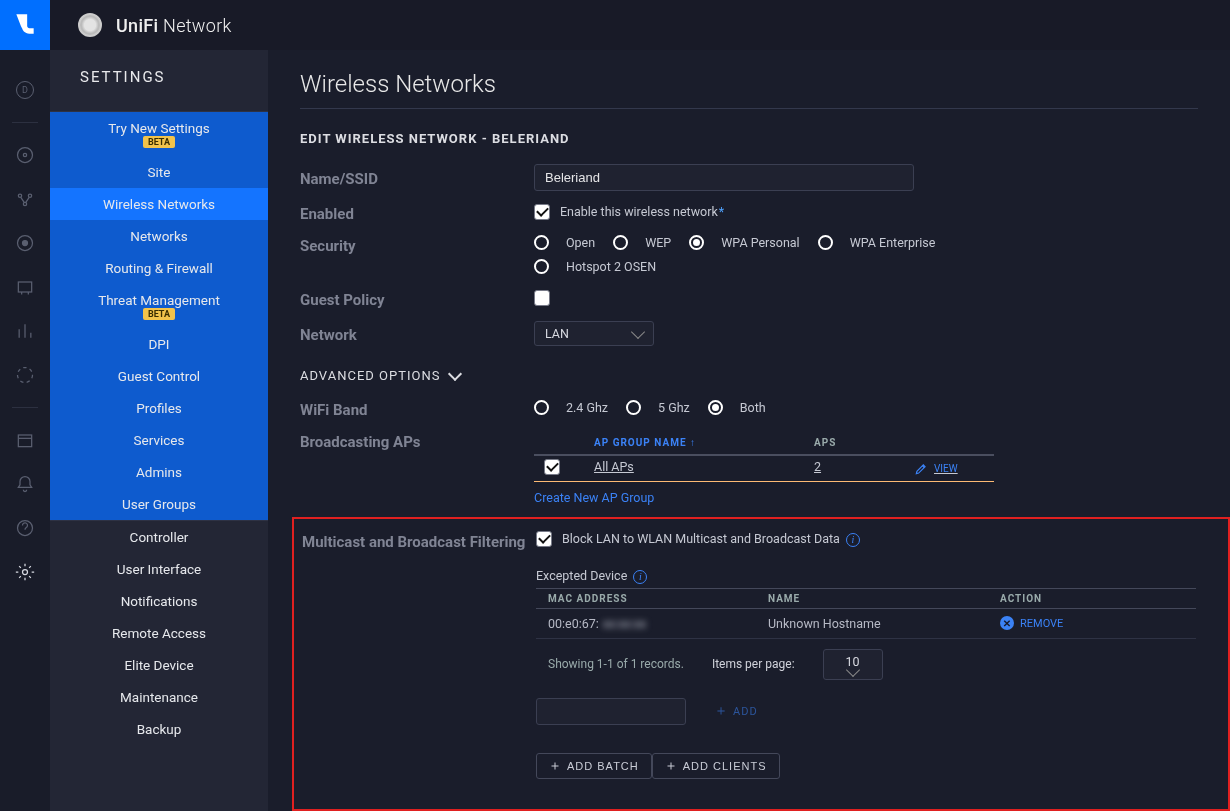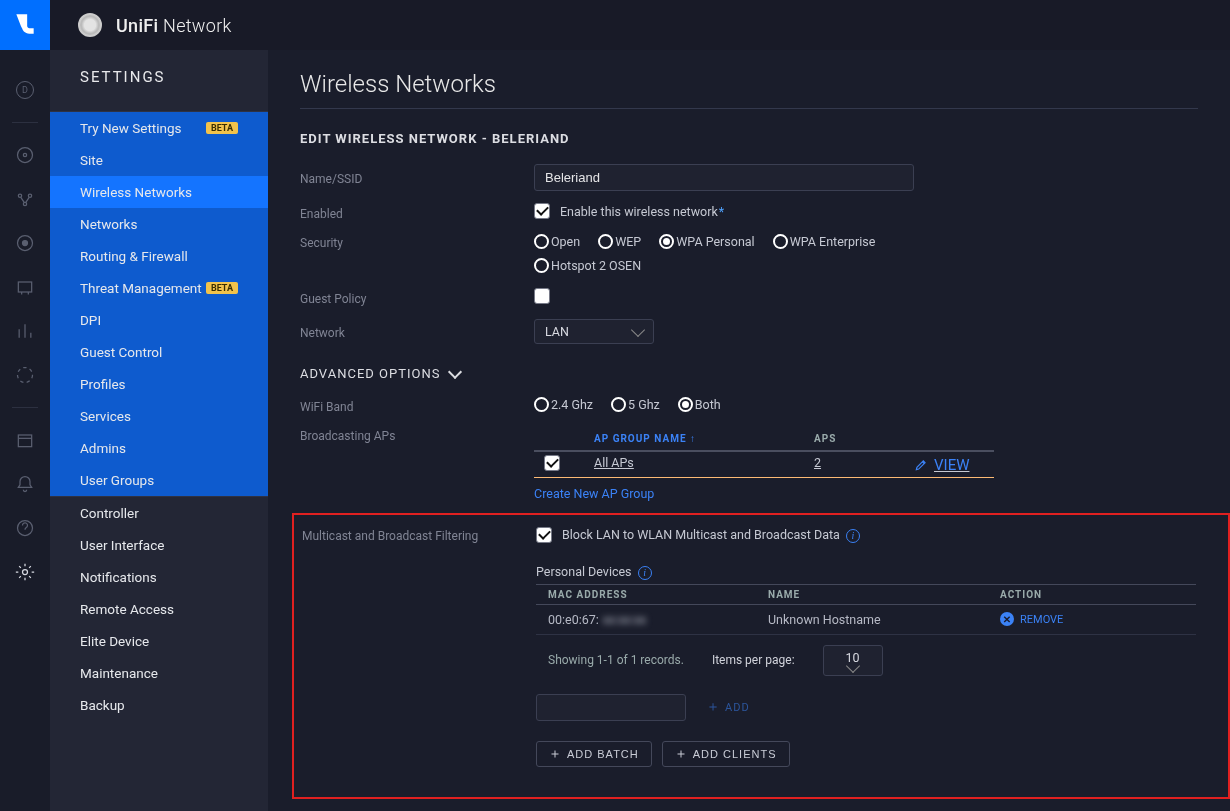--- a/index.html
+++ b/index.html
@@ -73,20 +73,21 @@
 .sb-title { color: #e8e9ec; font-size: 15px; font-weight: 400; padding: 0 30px 25px; letter-spacing: 2px; }
 .sb-divider { height: 1px; background: #2e3244; margin: 0 0; }
 .sb-item {
   display: flex;
   align-items: center;
   justify-content: space-between;
   padding: 8px 30px;
   color: #e6e8ec;
   font-size: 13.5px;
   cursor: pointer;
+  flex-direction: column;
 }
 .sb-item.blue { background: #0e5bce; }
 .sb-item.blue.bright { background: #1474ff; position: relative; }
 .sb-item.blue.bright::after {
   content: ""; position: absolute; right: -10px; top: 50%; margin-top:-10px;
   border: 10px solid transparent; border-left-color: #1474ff;
 }
 .sb-badge {
   font-size: 9px; font-weight: 700; color: #3a2d00;
   background: #f2c34b; border-radius: 2px; padding: 1px 5px;
@@ -96,21 +97,21 @@
   flex: 1;
   padding: 20px 32px;
   overflow-y: auto;
 }
 .pg-title { font-size: 24px; font-weight: 300; color: #e8e8e8; margin-bottom: 10px; }
 .hr { height: 1px; background: #33384c; margin-bottom: 22px; }
 .sec-title { font-size: 13px; font-weight: 700; color: #dcdde2; letter-spacing: 1px; margin-bottom: 18px; text-transform: uppercase; }
 
 .frm-row { display: flex; align-items: center; margin-bottom: 12px; }
 .frm-row.top { align-items: flex-start; }
-.frm-label { width: 234px; color: #808494; font-size: 12px; padding-top: 2px; }
+.frm-label { width: 234px; color: #808494; font-size: 15px; padding-top: 2px; font-weight: bold; }
 .frm-field { flex: 1; }
 
 input[type=text], input[type=password] {
   background: #1f2230;
   border: 1px solid #3b3f52;
   color: #e4e4e6;
   padding: 5px 10px;
   font-size: 13px;
   border-radius: 3px;
 }
@@ -128,21 +129,21 @@
   position: relative; cursor: pointer;
 }
 .cb input:checked { background: #fff; }
 .cb input:checked::after {
   content: ""; position: absolute; left: 4px; top: 0px;
   width: 5px; height: 9px; border: solid #111; border-width: 0 2.5px 2.5px 0;
   transform: rotate(45deg);
 }
 .req { color: #4fa3ff; margin-left: 1px; }
 
-.radio { display: inline-flex; align-items: center; gap: 2px; color: #c6c9d3; font-size: 12.5px; margin-right: 18px; }
+.radio { display: inline-flex; align-items: center; gap: 17px; color: #c6c9d3; font-size: 12.5px; margin-right: 18px; }
 .radio input {
   appearance: none; width: 15px; height: 15px; border: 2px solid #fff; border-radius: 50%; background: transparent; cursor: pointer; position: relative;
 }
 .radio input:checked::after {
   content: ""; position: absolute; left: 2px; top: 2px; width: 7px; height: 7px; background: #fff; border-radius: 50%;
 }
 
 .select {
   display: inline-flex; align-items: center; justify-content: space-between;
   background: #1f2230; border: 1px solid #3b3f52; color: #d7d9e0;
@@ -156,21 +157,21 @@
 .ap-table { width: 460px; }
 .ap-hdr { display: flex; border-bottom: 2px solid #4a4e5f; padding: 6px 0; font-size: 10px; letter-spacing: 1px; }
 .ap-hdr .c1 { width: 60px; }
 .ap-hdr .c2 { flex:1; color: #3b82f6; font-weight: 700; }
 .ap-hdr .c3 { width: 100px; color: #9aa; font-weight: 700; }
 .ap-hdr .c4 { width: 80px; }
 .ap-row { display: flex; padding: 3px 0; font-size: 12.5px; color: #c6c9d3; border-bottom: 1px solid #fdba74; text-decoration: underline; }
 .ap-row .c1 { width: 60px; padding-left: 10px;}
 .ap-row .c2 { flex:1; }
 .ap-row .c3 { width: 100px; }
-.ap-row .c4 { width: 80px; display:flex; align-items:center; gap:6px; color:#3b82f6; font-size:15px; }
+.ap-row .c4 { width: 80px; display:flex; align-items:center; gap:6px; color:#3b82f6; font-size:10px; }
 .link { color: #3b82f6; font-size: 12.5px; cursor: pointer; }
 
 .highlight-box {
   border: 2px solid #e02020;
   padding: 12px 0 18px;
   margin-top: 10px;
   margin-left: -8px;
   margin-right: -32px;
   padding-left: 8px;
   padding-right: 32px;
@@ -470,21 +471,21 @@
 
     <div class="highlight-box">
       <div class="frm-row top">
         <div class="frm-label">Multicast and Broadcast Filtering</div>
         <div class="frm-field">
           <label class="cb">
             <input type="checkbox" checked="" style="">
             <span><span>Block LAN to WLAN Multicast and Broadcast Data</span><span class="info-icon">i</span></span>
           </label>
           <div style="margin-top:18px;color:#c6c9d3;font-size:12.5px">
-            <span>Personal Devices</span><span class="info-icon">i</span>
+            <span>Excepted Device</span><span class="info-icon">i</span>
           </div>
           <div class="dev-table" style="margin-top:4px">
             <div class="dev-hdr">
               <div class="d1">MAC ADDRESS</div>
               <div class="d2">NAME</div>
               <div class="d3">ACTION</div>
             </div>
             <div class="dev-row">
               <div class="d1">
                   <span>00:e0:67:</span>
@@ -498,25 +499,25 @@
             </div>
           </div>
           <div class="pager">
             <span>Showing 1-1 of 1 records.</span>
             <span style="color:#d0d2da">Items per page:</span>
             <div class="select">
               <span>10</span>
                 <span class="chev"></span>
             </div>
           </div>
-          <div style="margin-top:18px;display:flex;align-items:center;gap:20px">
+          <div style="margin-top:18px;display:flex;align-items:center;gap:28px">
             <input type="text" class="mac-in" style="">
             <span style="color:#3b82f6;opacity:0.55;font-size:11px;letter-spacing:1px"><span class="add-plus">＋</span><span>ADD</span></span>
           </div>
-          <div style="margin-top:20px;display:flex;gap:10px">
+          <div style="margin-top:28px;display:flex;">
             <button class="btn">
               <svg viewBox="0 0 24 24" fill="none">
                   <path d="M12 5v14M5 12h14"></path>
                 </svg>
               <span>ADD BATCH</span>
             </button>
             <button class="btn">
               <svg viewBox="0 0 24 24" fill="none">
                   <path d="M12 5v14M5 12h14"></path>
                 </svg>

